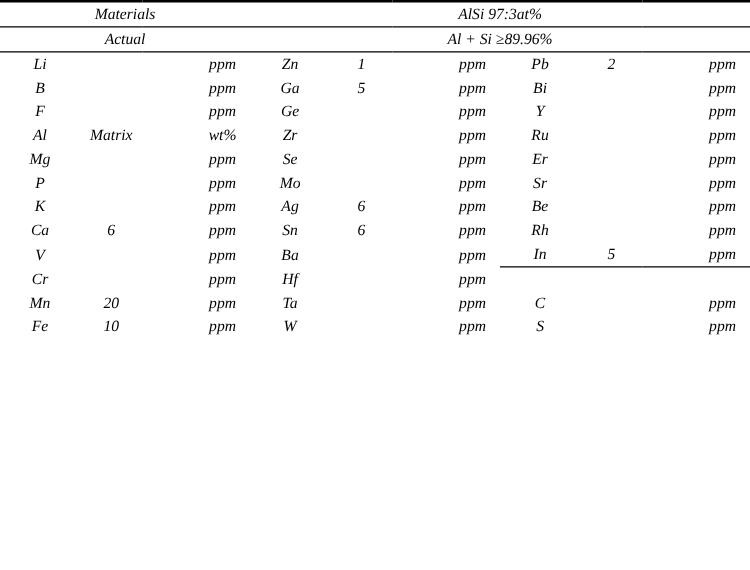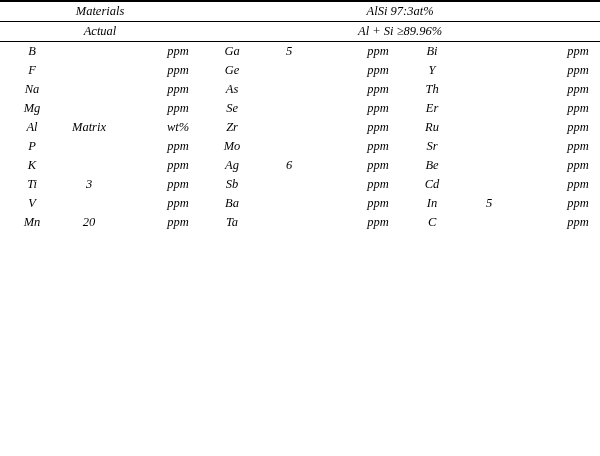--- a/index.html
+++ b/index.html
@@ -93,20 +93,34 @@
       <tr class="title-row rule-top rule-bottom">
         <td colspan="4" class="hdr-label">Materials</td>
         <td colspan="8" class="hdr-value">AlSi 97:3at%</td>
       </tr>
       <tr class="title-row rule-bottom">
         <td colspan="4" class="hdr-label">Actual</td>
         <td colspan="8" class="hdr-value">Al + Si ≥89.96%</td>
       </tr>
 
       <tr>
+        <td class="elname">Li</td>
+        <td></td>
+        <td></td>
+        <td>ppm</td>
+        <td class="elname">Zn</td>
+        <td>1</td>
+        <td></td>
+        <td>ppm</td>
+        <td class="elname">Pb</td>
+        <td>2</td>
+        <td></td>
+        <td>ppm</td>
+      </tr>
+      <tr>
         <td class="elname">B</td>
         <td></td>
         <td></td>
         <td>ppm</td>
         <td class="elname">Ga</td>
         <td>5</td>
         <td></td>
         <td>ppm</td>
         <td class="elname">Bi</td>
         <td></td>
@@ -121,62 +135,48 @@
         <td class="elname">Ge</td>
         <td></td>
         <td></td>
         <td>ppm</td>
         <td class="elname">Y</td>
         <td></td>
         <td></td>
         <td>ppm</td>
       </tr>
       <tr>
-        <td class="elname">Na</td>
-        <td></td>
-        <td></td>
-        <td>ppm</td>
-        <td class="elname">As</td>
-        <td></td>
-        <td></td>
-        <td>ppm</td>
-        <td class="elname">Th</td>
-        <td></td>
-        <td></td>
-        <td>ppm</td>
-      </tr>
-      <tr>
-        <td class="elname">Mg</td>
-        <td></td>
-        <td></td>
-        <td>ppm</td>
-        <td class="elname">Se</td>
-        <td></td>
-        <td></td>
-        <td>ppm</td>
-        <td class="elname">Er</td>
-        <td></td>
-        <td></td>
-        <td>ppm</td>
-      </tr>
-      <tr>
         <td class="elname">Al</td>
         <td>Matrix</td>
         <td></td>
         <td>wt%</td>
         <td class="elname">Zr</td>
         <td></td>
         <td></td>
         <td>ppm</td>
         <td class="elname">Ru</td>
         <td></td>
         <td></td>
         <td>ppm</td>
       </tr>
       <tr>
+        <td class="elname">Mg</td>
+        <td></td>
+        <td></td>
+        <td>ppm</td>
+        <td class="elname">Se</td>
+        <td></td>
+        <td></td>
+        <td>ppm</td>
+        <td class="elname">Er</td>
+        <td></td>
+        <td></td>
+        <td>ppm</td>
+      </tr>
+      <tr>
         <td class="elname">P</td>
         <td></td>
         <td></td>
         <td>ppm</td>
         <td class="elname">Mo</td>
         <td></td>
         <td></td>
         <td>ppm</td>
         <td class="elname">Sr</td>
         <td></td>
@@ -191,56 +191,84 @@
         <td class="elname">Ag</td>
         <td>6</td>
         <td></td>
         <td>ppm</td>
         <td class="elname">Be</td>
         <td></td>
         <td></td>
         <td>ppm</td>
       </tr>
       <tr>
-        <td class="elname">Ti</td>
-        <td>3</td>
-        <td></td>
-        <td>ppm</td>
-        <td class="elname">Sb</td>
-        <td></td>
-        <td></td>
-        <td>ppm</td>
-        <td class="elname">Cd</td>
+        <td class="elname">Ca</td>
+        <td>6</td>
+        <td></td>
+        <td>ppm</td>
+        <td class="elname">Sn</td>
+        <td>6</td>
+        <td></td>
+        <td>ppm</td>
+        <td class="elname">Rh</td>
         <td></td>
         <td></td>
         <td>ppm</td>
       </tr>
       <tr>
         <td class="elname">V</td>
         <td></td>
         <td></td>
         <td>ppm</td>
         <td class="elname">Ba</td>
         <td></td>
         <td></td>
         <td>ppm</td>
         <td class="elname">In</td>
         <td>5</td>
         <td></td>
         <td>ppm</td>
       </tr>
       <tr>
+        <td class="elname">Cr</td>
+        <td></td>
+        <td></td>
+        <td>ppm</td>
+        <td class="elname">Hf</td>
+        <td></td>
+        <td></td>
+        <td>ppm</td>
+        <td class="elname sub-rule"></td>
+        <td class="sub-rule"></td>
+        <td class="sub-rule"></td>
+        <td class="sub-rule"></td>
+      </tr>
+      <tr>
         <td class="elname">Mn</td>
         <td>20</td>
         <td></td>
         <td>ppm</td>
         <td class="elname">Ta</td>
         <td></td>
         <td></td>
         <td>ppm</td>
         <td class="elname">C</td>
+        <td></td>
+        <td></td>
+        <td>ppm</td>
+      </tr>
+      <tr>
+        <td class="elname">Fe</td>
+        <td>10</td>
+        <td></td>
+        <td>ppm</td>
+        <td class="elname">W</td>
+        <td></td>
+        <td></td>
+        <td>ppm</td>
+        <td class="elname">S</td>
         <td></td>
         <td></td>
         <td>ppm</td>
       </tr>
     </tbody>
   </table>
 </div>
 
 </body></html>

